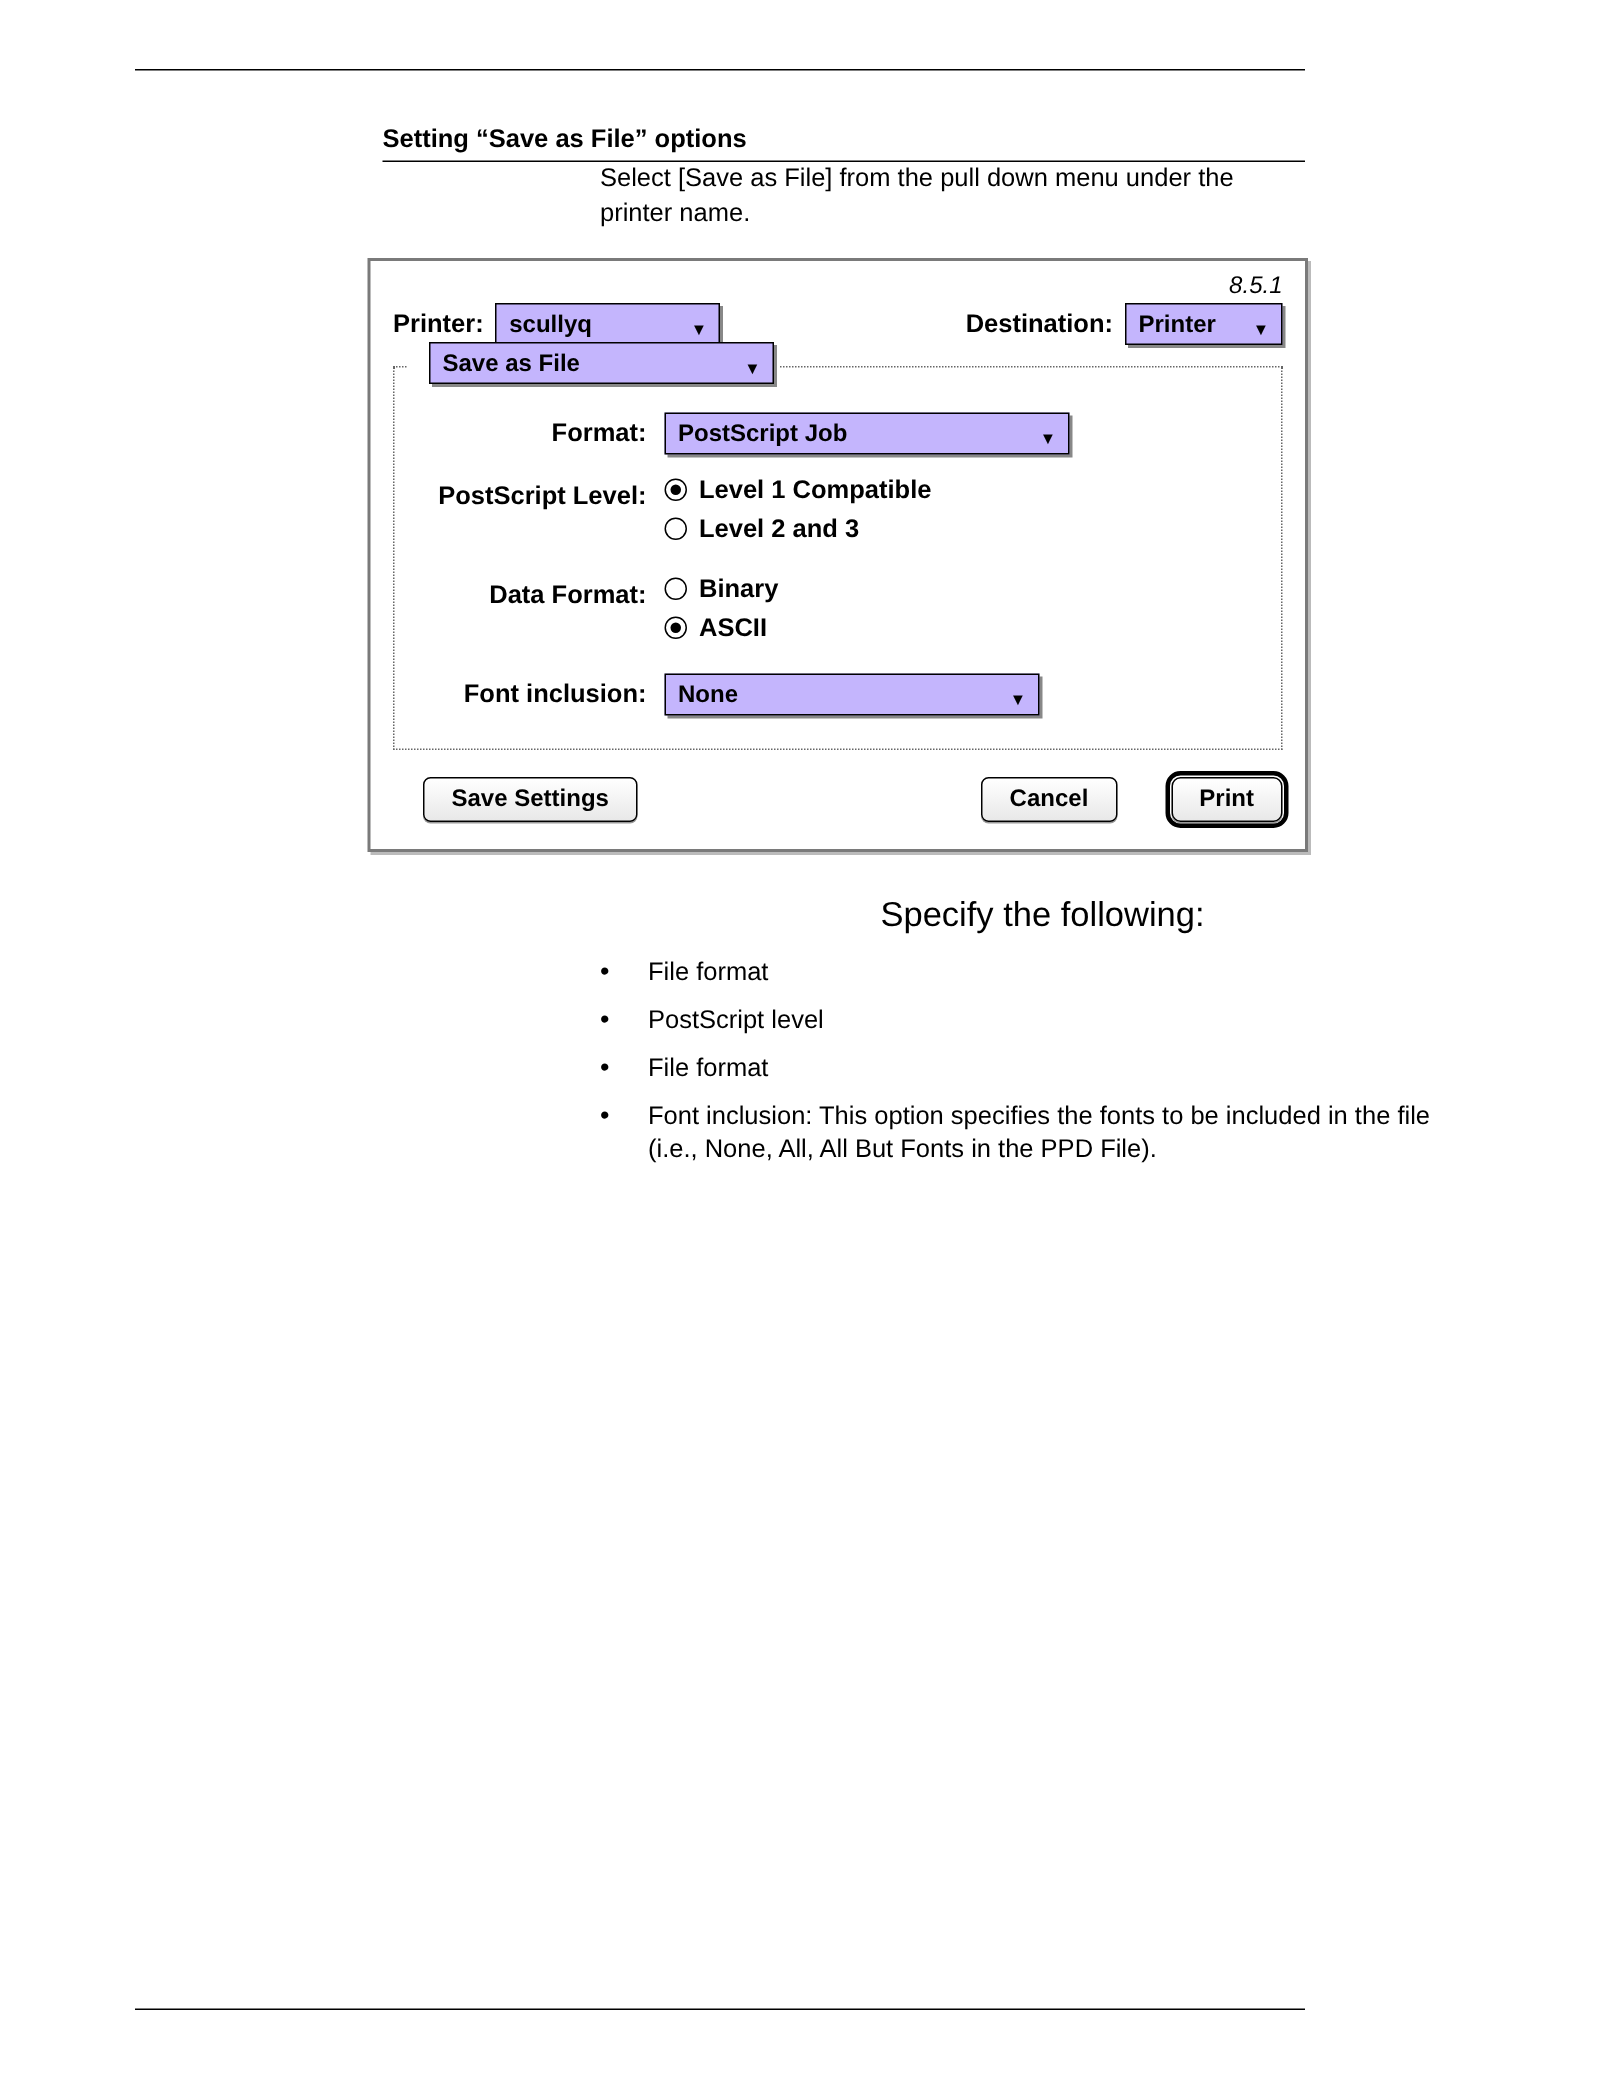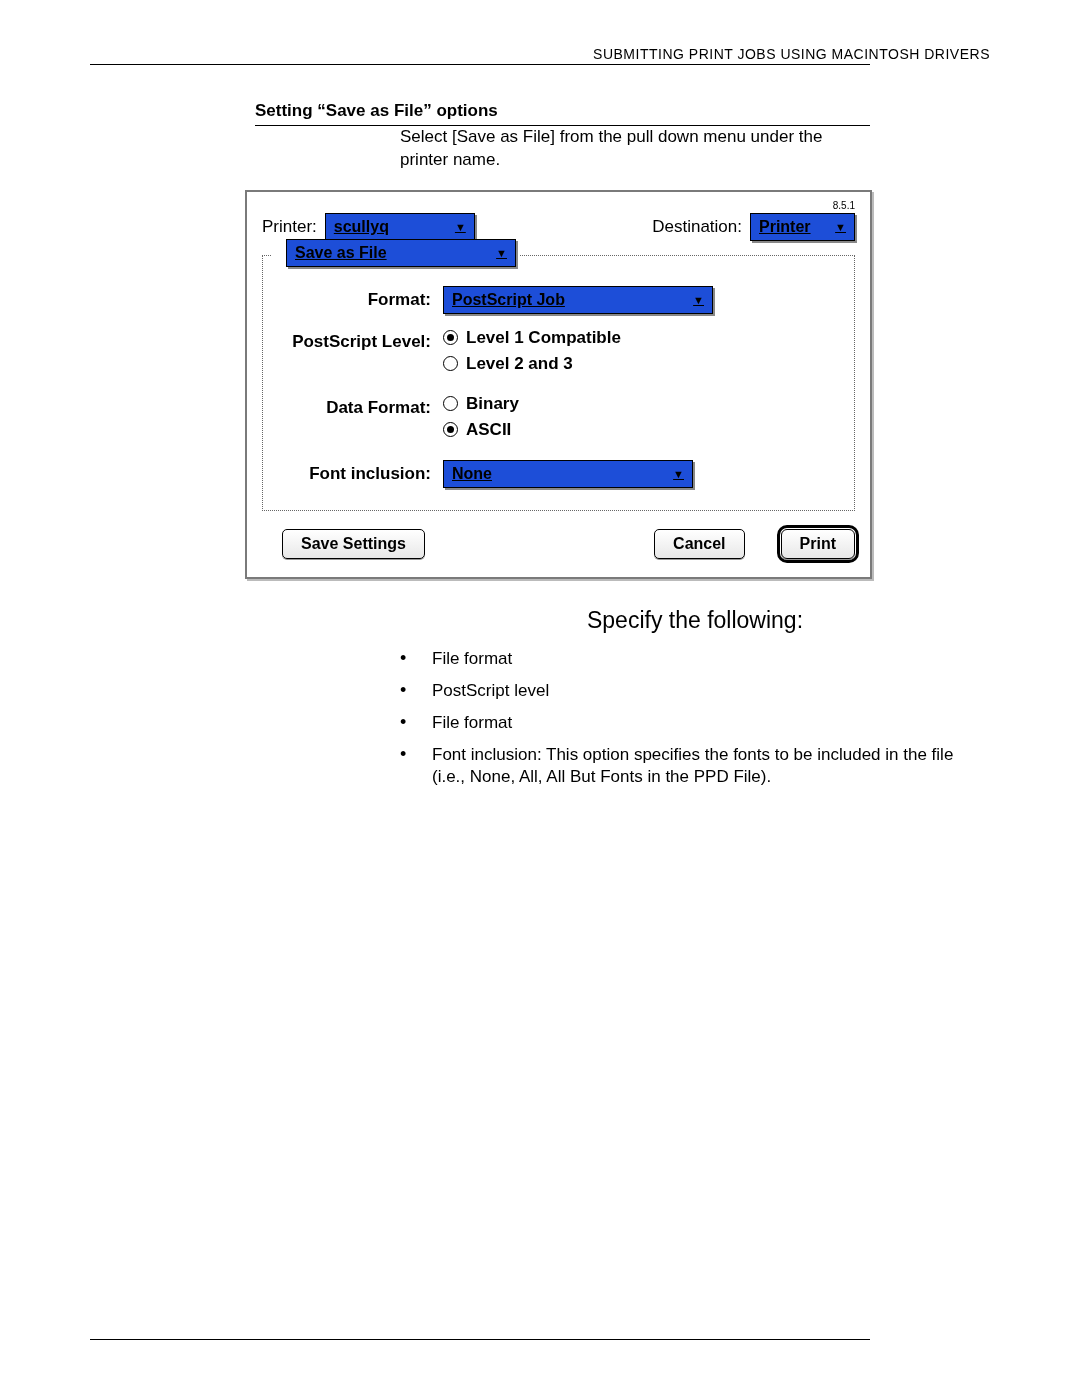--- a/index.html
+++ b/index.html
@@ -51,50 +51,50 @@
     margin-top: 18px;
     width: 627px;
     background: #fff;
     border: 2px solid #7a7a7a;
     box-shadow: 2px 2px 0 #bbb;
     padding: 8px 15px 18px 15px;
     font-family: "Helvetica Neue", Helvetica, Arial, sans-serif;
   }
   .dialog .version {
     text-align: right;
-    font-size: 10px;
+    font-size: 16px;
     margin-bottom: 2px;
+    font-style: italic;
   }
   .dialog-row1 {
     display: flex;
     align-items: center;
     justify-content: space-between;
     margin-bottom: 10px;
   }
   .row1-left, .row1-right {
     display: flex;
     align-items: center;
     gap: 8px;
   }
   .bold-label {
-    font-weight: normal;
+    font-weight: bold;
     font-size: 17px;
   }
   .mac-dropdown {
     display: inline-flex;
-    align-items: center;
+    align-items: flex-end;
     justify-content: space-between;
     border: 1.5px solid #000;
-    background: #1d4ed8;
+    background: #c4b5fd;
     padding: 3px 8px;
     box-shadow: 2px 2px 0 #888;
     font-weight: bold;
     font-size: 16px;
     height: 28px;
-    text-decoration: underline;
   }
   .mac-dropdown .arrow {
     margin-left: 14px;
     font-size: 11px;
   }
   .dropdown-printer { width: 150px; }
   .dropdown-dest { width: 105px; }
   .dropdown-panel { width: 230px; margin-left: 10px; }
   .dropdown-format { width: 270px; }
   .dropdown-font { width: 250px; }
@@ -223,21 +223,20 @@
     display: flex;
     justify-content: space-between;
     font-size: 14px;
   }
 </style>
 </head>
 <body>
 
 <div class="page">
 
-  <div class="header-text">SUBMITTING PRINT JOBS USING MACINTOSH DRIVERS</div>
   <div class="header-line"></div>
 
   <div class="section-heading">Setting “Save as File” options</div>
   <div class="section-underline"></div>
 
   <div class="intro-text">Select [Save as File] from the pull down menu under the printer name.</div>
 
   <div class="dialog">
     <div class="version">8.5.1</div>
 

